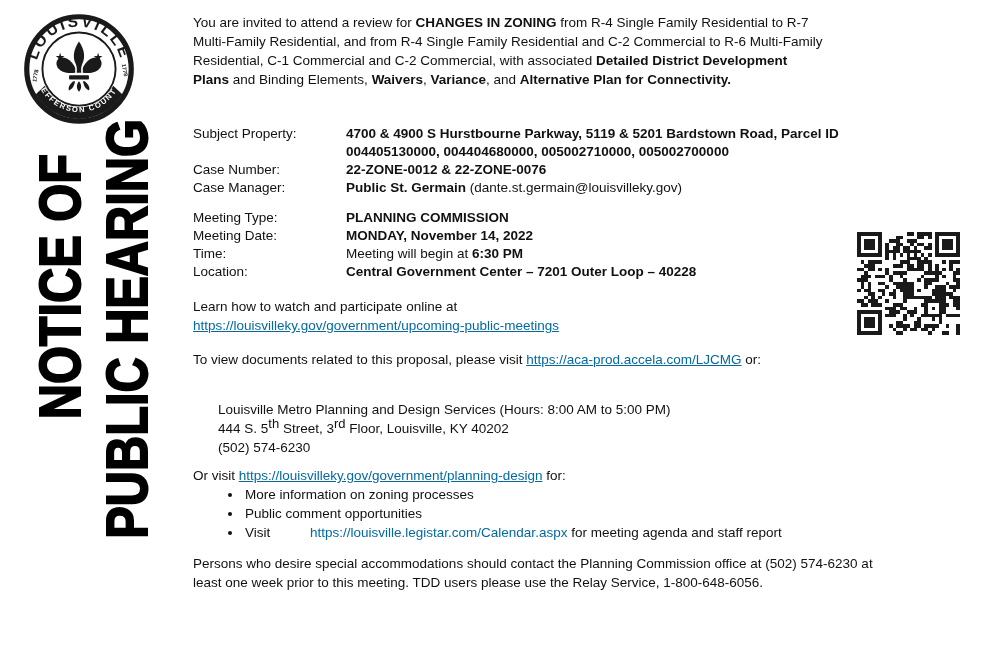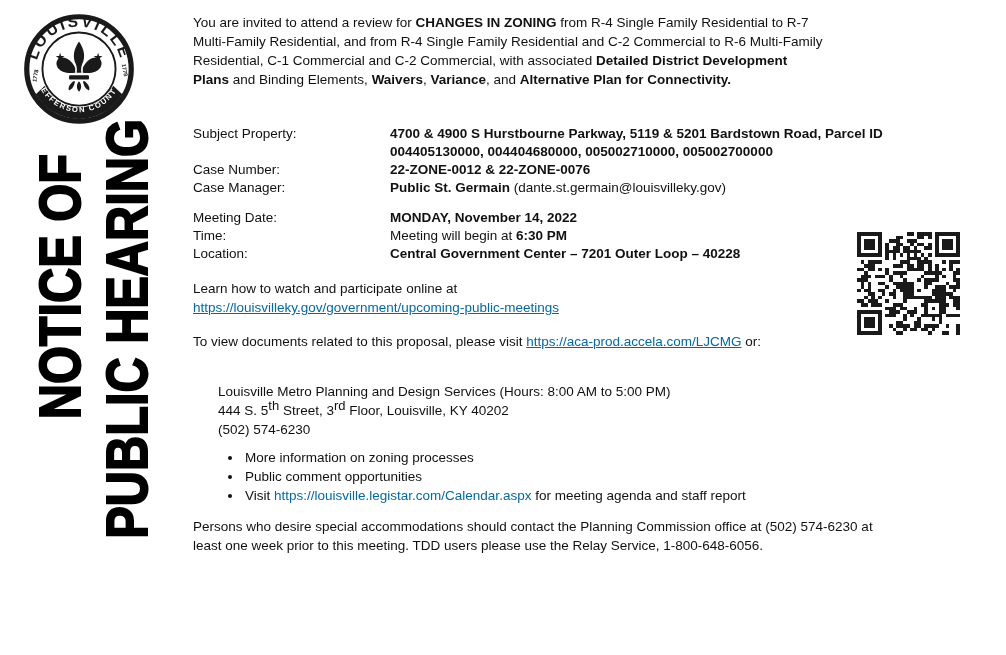--- a/index.html
+++ b/index.html
@@ -27,28 +27,28 @@
   }
 
   
   .content{
     position:absolute;left:193px;top:13px;width:810px;
     font-size:13.5px;line-height:19px;
   }
   p{margin:0;}
   .b{font-weight:bold;}
   a.lnk{color:#0369a1;text-decoration:underline;cursor:pointer;}
-  a.lnk.nounder{text-decoration:none;}
+  a.lnk.nounder{text-decoration:none;margin-left:36px;}
   sup{font-size:13px;line-height:0;vertical-align:super;}
 
   .intro{margin-bottom:36px;}
   .rows{line-height:18px;}
   .case-rows{margin-bottom:12px;}
   .meeting-rows{margin-bottom:16px;}
-  .row{display:flex;gap:44px;}
+  .row{display:flex;}
   .lbl{width:153px;flex-shrink:0;}
   .val{flex:1;}
 
   .watch{margin-bottom:15px;margin-top:13px;}
   .docs{margin-bottom:9px;}
   .indent{padding-left:25px;margin-top:31px;}
   .orvisit{margin-bottom:0;}
   ul.bullets{margin:0 0 12px 0;padding-left:50px;list-style:disc;}
   ul.bullets li{line-height:19px;padding-left:2px;}
 
@@ -116,20 +116,24 @@
         <span class="val"><span class="b">22-ZONE-0012 &amp; 22-ZONE-0076</span></span>
       </div>
       <div class="row">
         <span class="lbl">Case Manager:</span>
         <span class="val"><span class="b">Public St. Germain</span><span> (dante.st.germain@louisvilleky.gov)</span></span>
       </div>
     </div>
 
     <div class="rows meeting-rows">
       <div class="row">
+        <span class="lbl">Meeting Type:</span>
+        <span class="val"><span class="b">PLANNING COMMISSION</span></span>
+      </div>
+      <div class="row">
         <span class="lbl">Meeting Date:</span>
         <span class="val"><span class="b">MONDAY, November 14, 2022</span></span>
       </div>
       <div class="row">
         <span class="lbl">Time:</span>
         <span class="val"><span>Meeting will begin at </span><span class="b">6:30 PM</span></span>
       </div>
       <div class="row">
         <span class="lbl">Location:</span>
         <span class="val"><span class="b">Central Government Center – 7201 Outer Loop – 40228</span></span>
@@ -140,20 +144,21 @@
 
     <div class="docs">
       <p><span>To view documents related to this proposal, please visit </span><a class="lnk" href="#">https://aca-prod.accela.com/LJCMG</a><span> or:</span></p>
       <div class="indent">
         <div>Louisville Metro Planning and Design Services (Hours: 8:00 AM to 5:00 PM)</div>
         <div><span>444 S. 5</span><span><sup>th</sup></span><span> Street, 3</span><span><sup>rd</sup></span><span> Floor, Louisville, KY 40202</span></div>
         <div>(502) 574-6230</div>
       </div>
     </div>
 
+    <p class="orvisit"><span>Or visit </span><a class="lnk" href="#">https://louisvilleky.gov/government/planning-design</a><span> for:</span></p>
     <ul class="bullets">
       <li><span>More information on zoning processes</span></li>
       <li><span>Public comment opportunities</span></li>
       <li><span>Visit </span><a class="lnk nounder" href="#">https://louisville.legistar.com/Calendar.aspx</a><span> for meeting agenda and staff report</span></li>
     </ul>
 
     <p class="accom"><span>Persons who desire special accommodations should contact the Planning Commission office at (502) 574-6230 at</span><br><span>least one week prior to this meeting. TDD users please use the Relay Service, 1-800-648-6056.</span></p>
   </div>
 
   <div class="qr">

